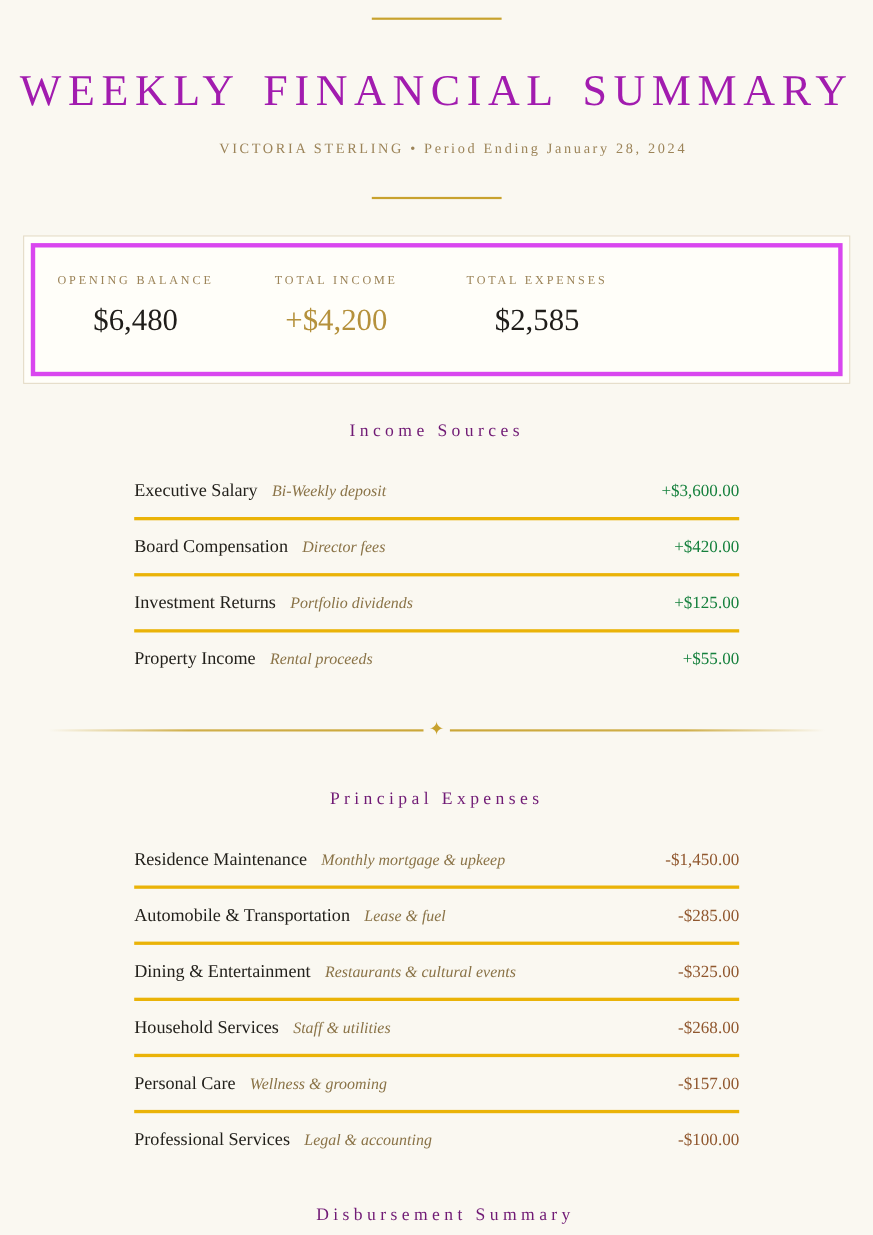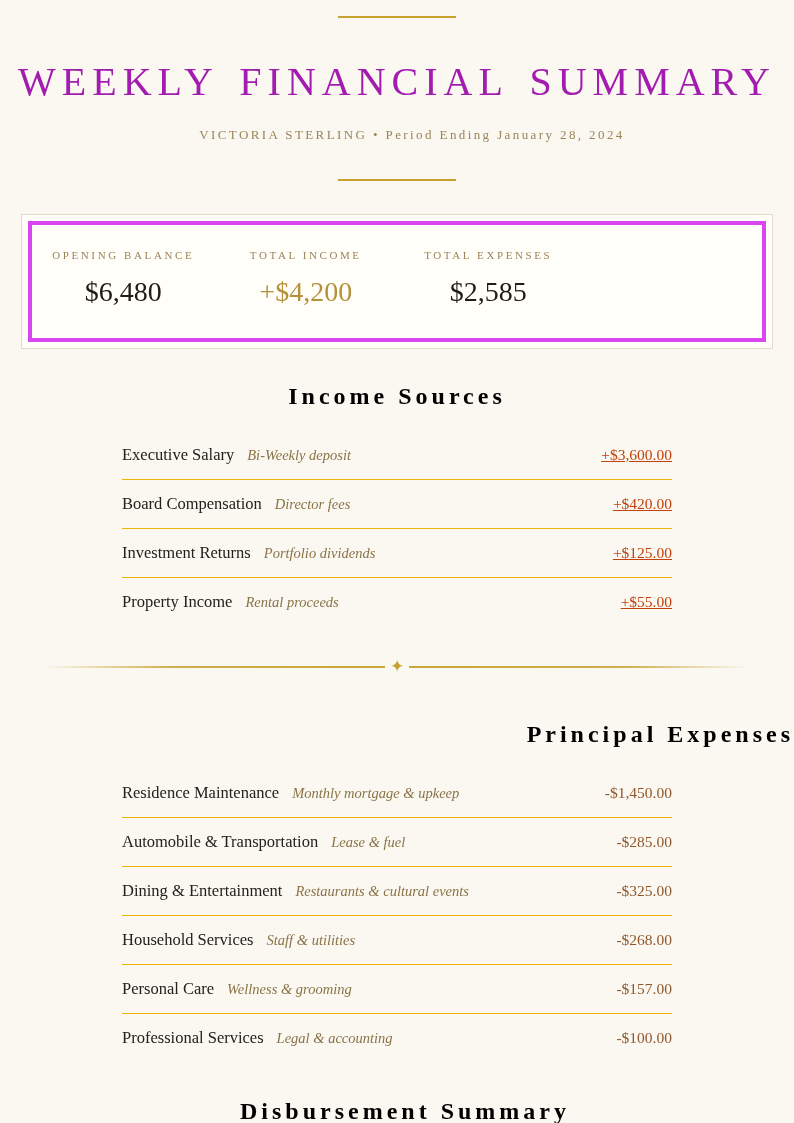--- a/index.html
+++ b/index.html
@@ -66,49 +66,49 @@
   .summary-card .value {
     font-size: 28px;
     color: #1F1D1A;
   }
   .summary-card.tone-gold .value { color: #B5913C; }
   .summary-card.tone-dark .value { color: #1F1D1A; }
 
   
   .section-heading {
     text-align: center;
-    font-size: 24px;
-    font-weight: bold;
+    font-size: 16px;
+    font-weight: normal;
     letter-spacing: 4px;
-    color: #000000;
+    color: #701a75;
   }
   .heading-income { margin-top: 34px; }
-  .heading-expenses { margin-top: 46px; text-align: right; }
+  .heading-expenses { margin-top: 46px; }
   .heading-disbursement { margin-top: 36px; padding-left: 16px; }
 
   .ledger {
     width: 550px;
     margin: 21px auto 0;
   }
   .ledger-row {
     display: flex;
     align-items: baseline;
     padding: 14px 0;
-    border-bottom: 1px solid #eab308;
+    border-bottom: 3px solid #eab308;
   }
   .ledger-row:last-child { border-bottom: none; }
   .row-name { font-size: 16.5px; color: #23211C; }
   .row-note {
     font-size: 14.5px;
     font-style: italic;
     color: #8A7347;
     margin-left: 13px;
   }
   .row-amount { margin-left: auto; font-size: 15.5px; }
-  .income-list  .row-amount { color: #c2410c; text-decoration: underline; }
+  .income-list  .row-amount { color: #15803d; }
   .expense-list .row-amount { color: #90572E; }
 
   
   .section-divider {
     width: 706px;
     margin: 31px auto 0;
     display: flex;
     align-items: center;
     justify-content: center;
     position: relative;

